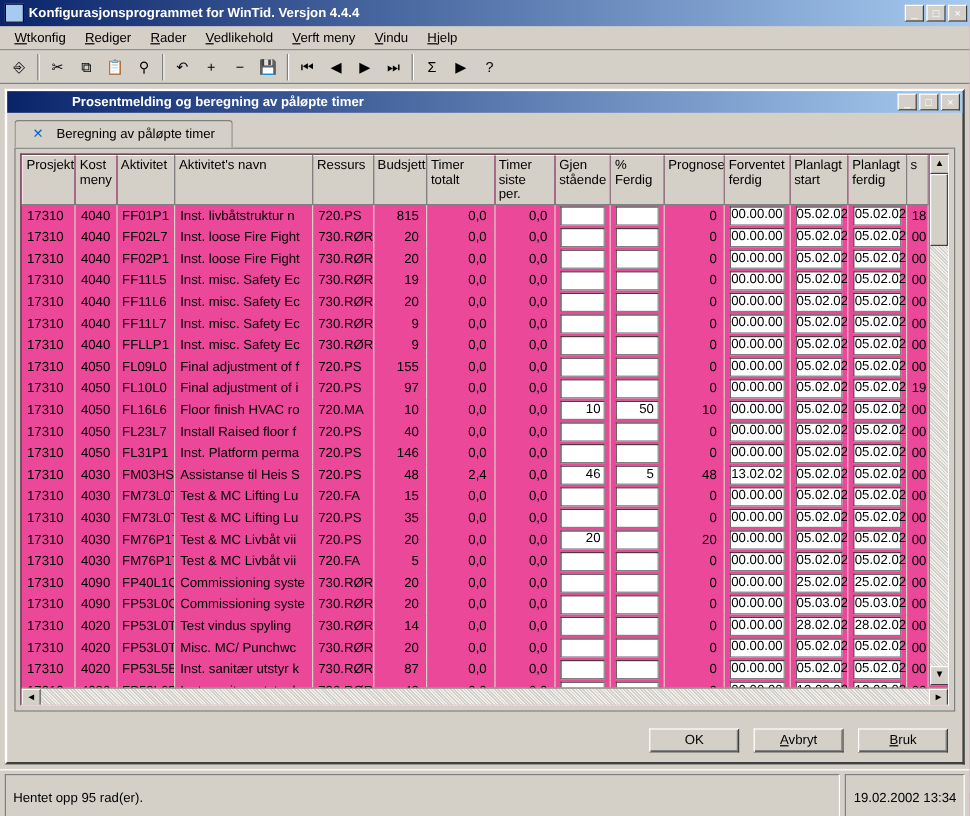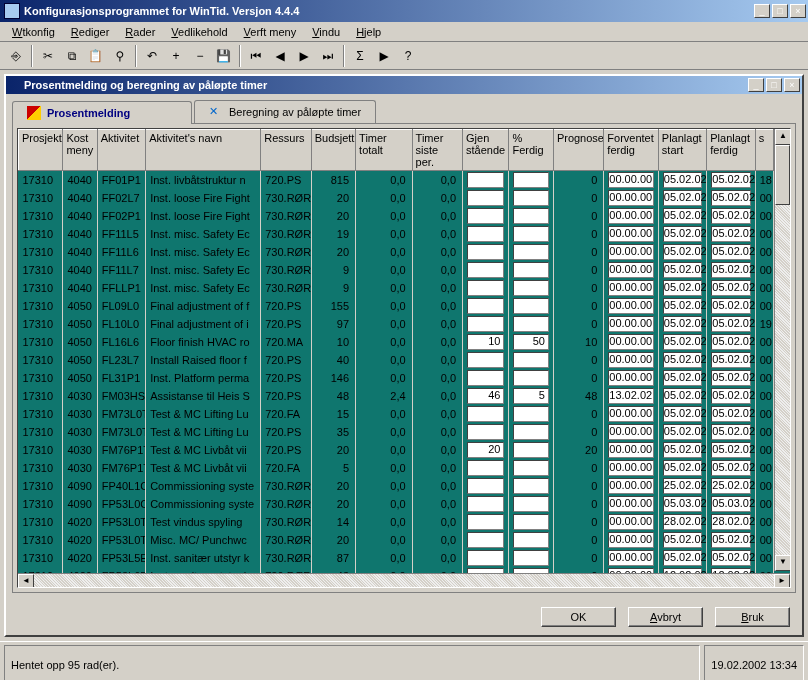--- a/index.html
+++ b/index.html
@@ -58,39 +58,39 @@
     border-left:1px solid #808080; border-right:1px solid #fff; }
   .workspace { padding:4px; }
   .childwin {
     border:2px solid #d4d0c8;
     border-top-color:#fff; border-left-color:#fff;
     border-right-color:#404040; border-bottom-color:#404040;
     background:#d4d0c8;
   }
   .child-titlebar {
     height:18px; background:linear-gradient(to right,#0a246a,#a6caf0);
-    color:#fff; display:flex; align-items:center; padding:0 2px 0 4px;
+    color:#fff; display:flex; align-items:center; padding:0 2px 0 4px;gap:36px;
   }
   .child-titlebar .title-text { font-weight:bold; flex:1; font-size:11px; }
   .tabstrip { display:flex; padding:6px 6px 0 6px; }
   .tab {
     padding:4px 14px; border:1px solid #808080;
     border-bottom:none; background:#d4d0c8; margin-right:2px;
     border-top-left-radius:3px; border-top-right-radius:3px;
     display:flex; align-items:center; gap:6px;
     min-width:180px;
   }
   .tab.active { background:#d4d0c8; position:relative; top:1px; font-weight:bold; color:#000080; }
   .tab .tab-icon { width:14px; height:14px; display:inline-block; }
   .tab-panel {
     border:1px solid #808080; margin:0 6px 6px 6px; padding:4px;
     background:#d4d0c8;
   }
   .grid-container {
-    background:#0f766e;
+    background:#ec4899;
     border:1px solid #808080;
     border-top-color:#404040; border-left-color:#404040;
     border-right-color:#fff; border-bottom-color:#fff;
     height:460px;
     overflow:hidden;
     position:relative;
   }
   table.grid {
     border-collapse:collapse; width:100%; table-layout:fixed;
   }
@@ -194,24 +194,20 @@
       <span class="app-icon" style="width:14px;height:14px;"></span>
       <span class="title-text">Prosentmelding og beregning av påløpte timer</span>
       <div class="winbtns">
         <div class="winbtn">_</div>
         <div class="winbtn">□</div>
         <div class="winbtn">×</div>
       </div>
     </div>
 
     <div class="tabstrip">
-      <div class="tab active">
-        <span class="tab-icon" style="background:linear-gradient(135deg,#c00 50%,#fc0 50%);"></span>
-        <span>Prosentmelding</span>
-      </div>
       <div class="tab">
         <span class="tab-icon" style="color:#06c;">✕</span>
         <span>Beregning av påløpte timer</span>
       </div>
     </div>
 
     <div class="tab-panel">
       <div class="grid-container">
         <div style="overflow:hidden; height:444px; margin-right:16px;">
           <table class="grid" id="grid">

